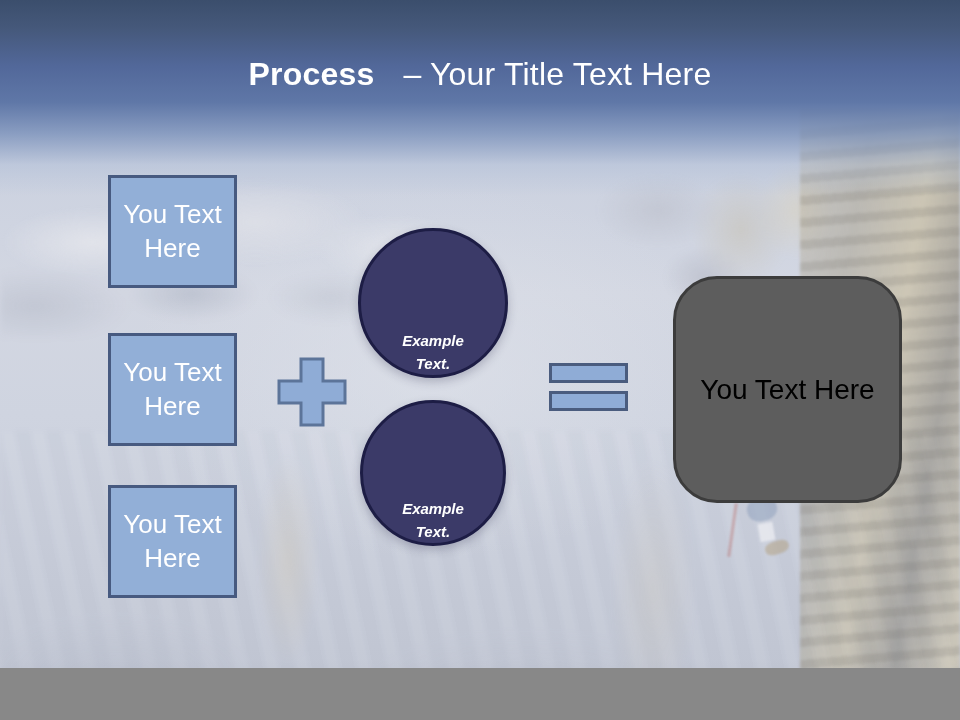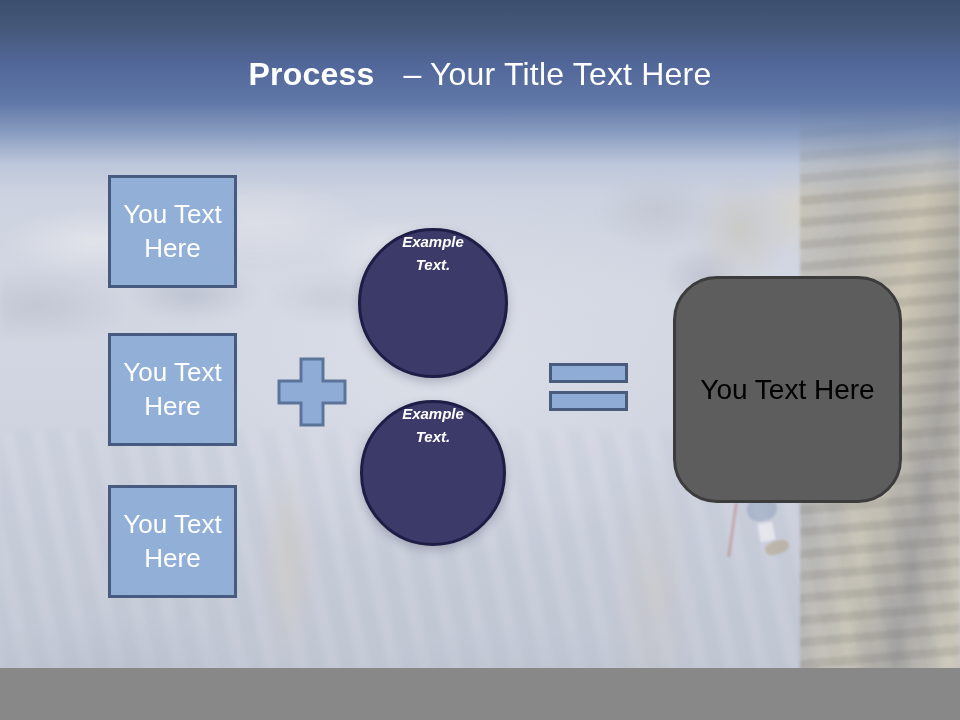--- a/index.html
+++ b/index.html
@@ -83,21 +83,21 @@
   .plus-wrap{position:absolute;left:277px;top:357px;width:70px;height:70px;}
   .eq-wrap{position:absolute;left:549px;top:363px;width:79px;height:48px;}
   .eq-bar{
     position:absolute;left:0;width:79px;height:20px;box-sizing:border-box;
     background:#8facd6;border:3px solid #4a5c7e;
   }
   .eq-bar.b1{top:0;} .eq-bar.b2{top:28px;}
   .circle{
     position:absolute;box-sizing:border-box;border-radius:50%;
     background:#3b3a68;border:3px solid #1d1d45;
-    display:flex;align-items:flex-start;justify-content:center;text-align:center;
+    display:flex;align-items:flex-end;justify-content:center;text-align:center;
     color:#fff;font-size:15px;font-weight:bold;font-style:italic;line-height:1.5;
     box-shadow:0 4px 10px rgba(40,40,70,.25);
   }
   #circle1{left:358px;top:228px;width:150px;height:150px;}
   #circle2{left:360px;top:400px;width:146px;height:146px;}
   .circle .lbl{width:80px;}
   .result{
     position:absolute;left:673px;top:276px;width:229px;height:227px;box-sizing:border-box;
     background:#5d5d5d;border:3px solid #3c3c3c;border-radius:44px;
     display:flex;align-items:center;justify-content:center;text-align:center;

